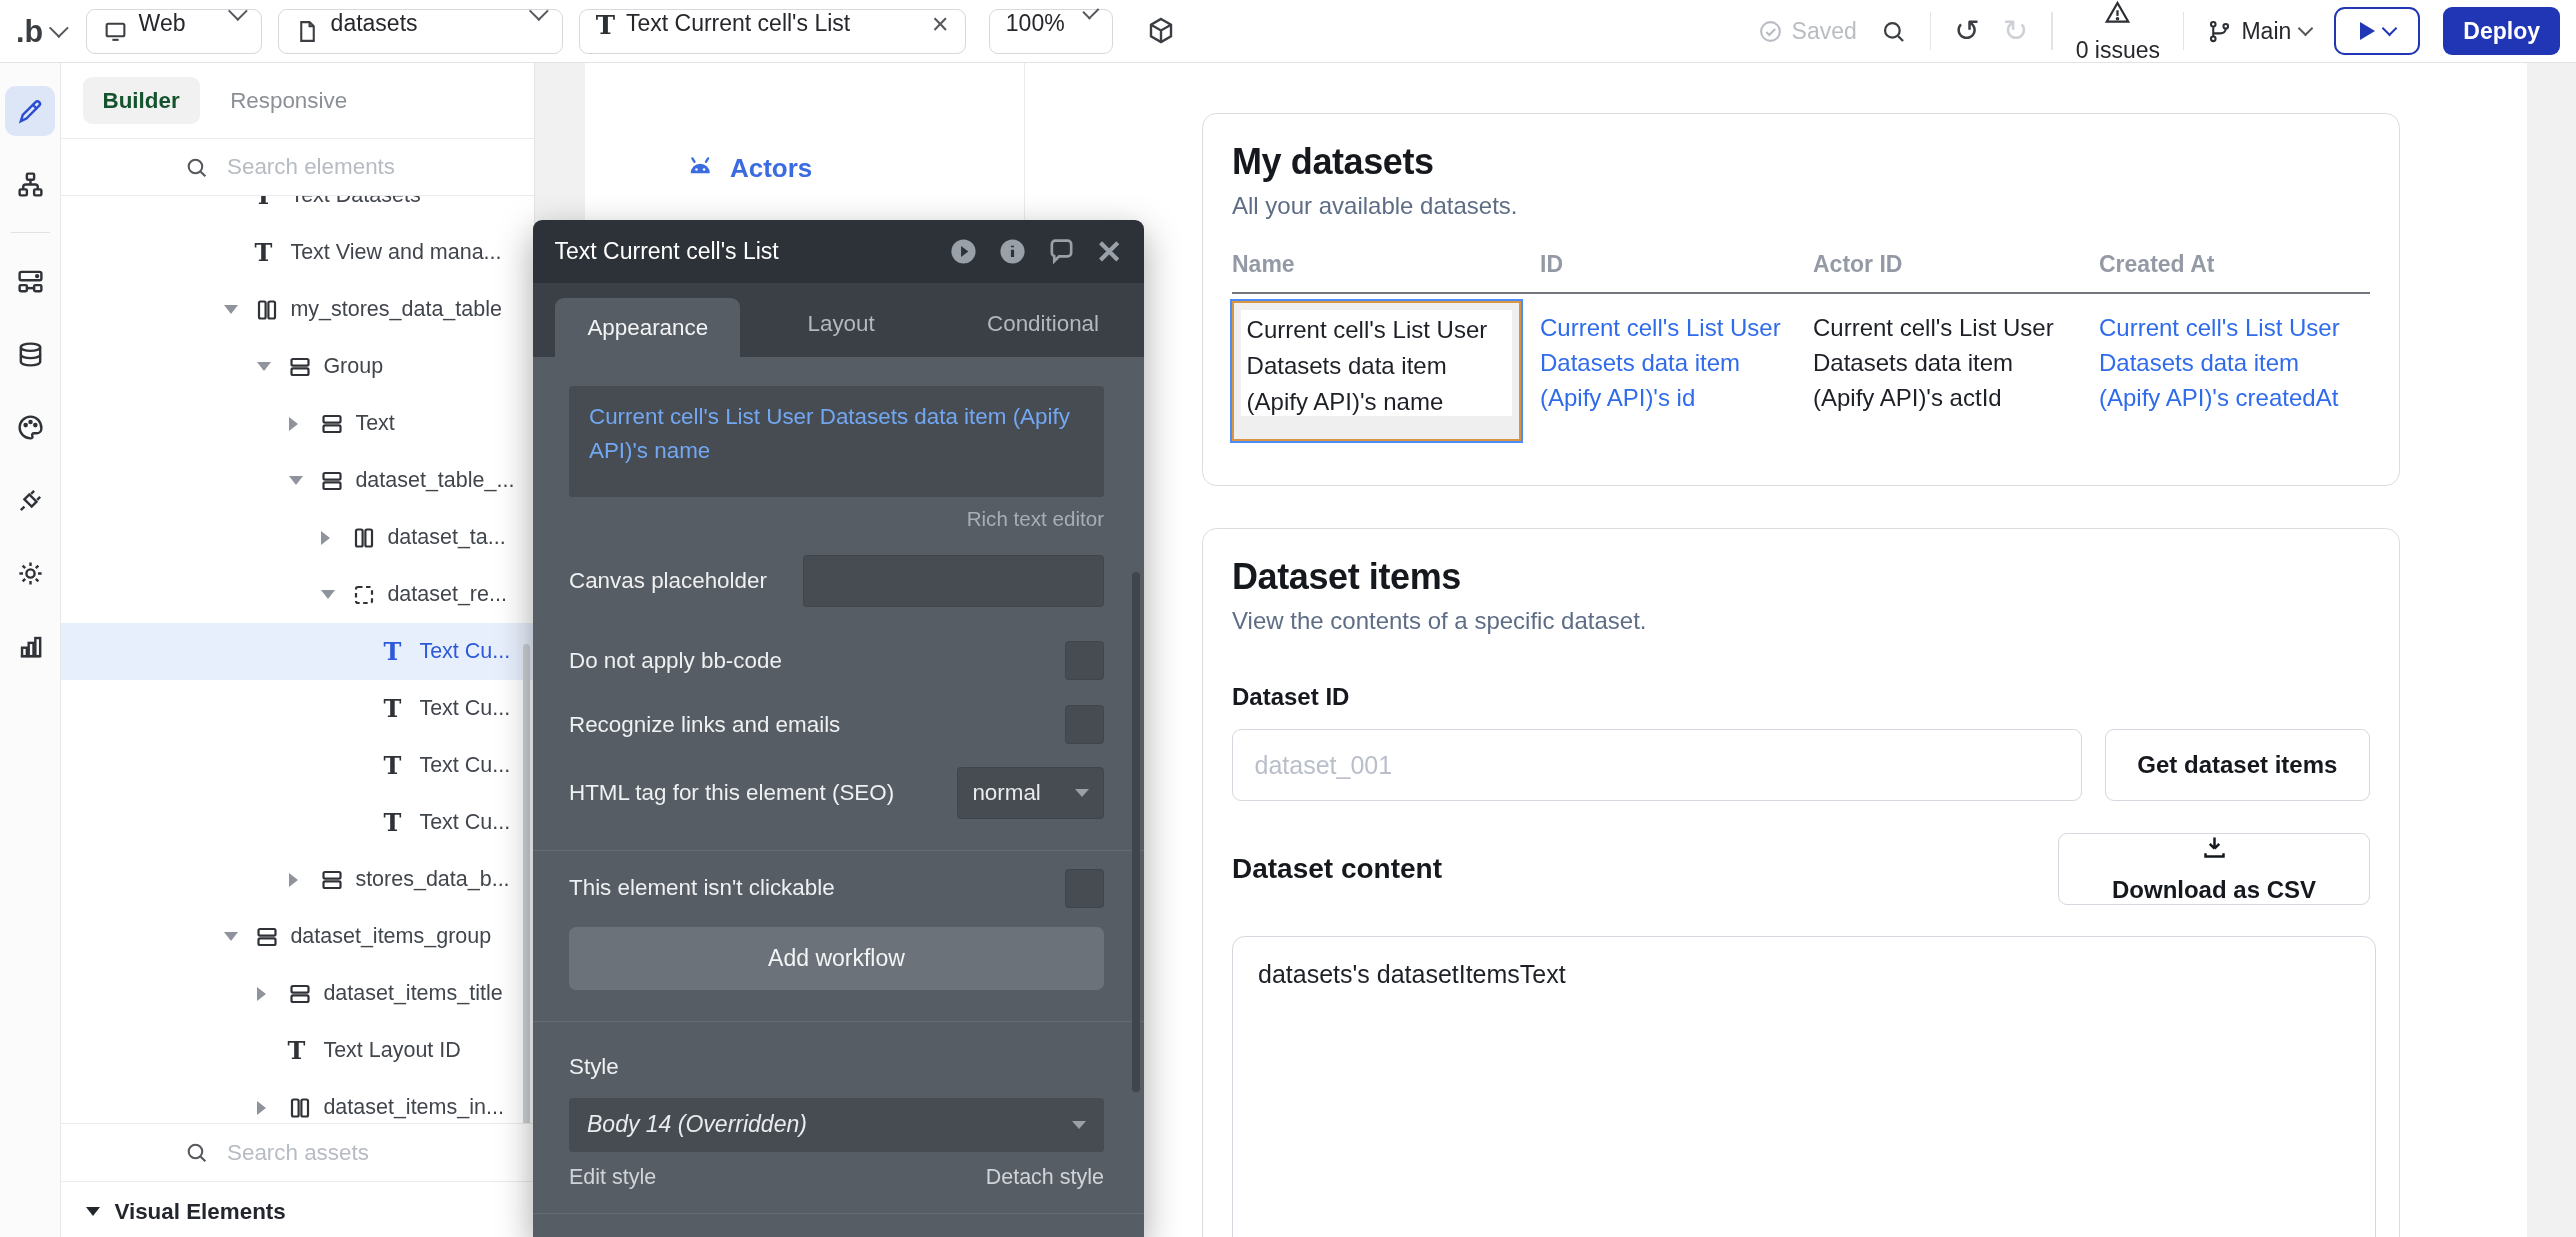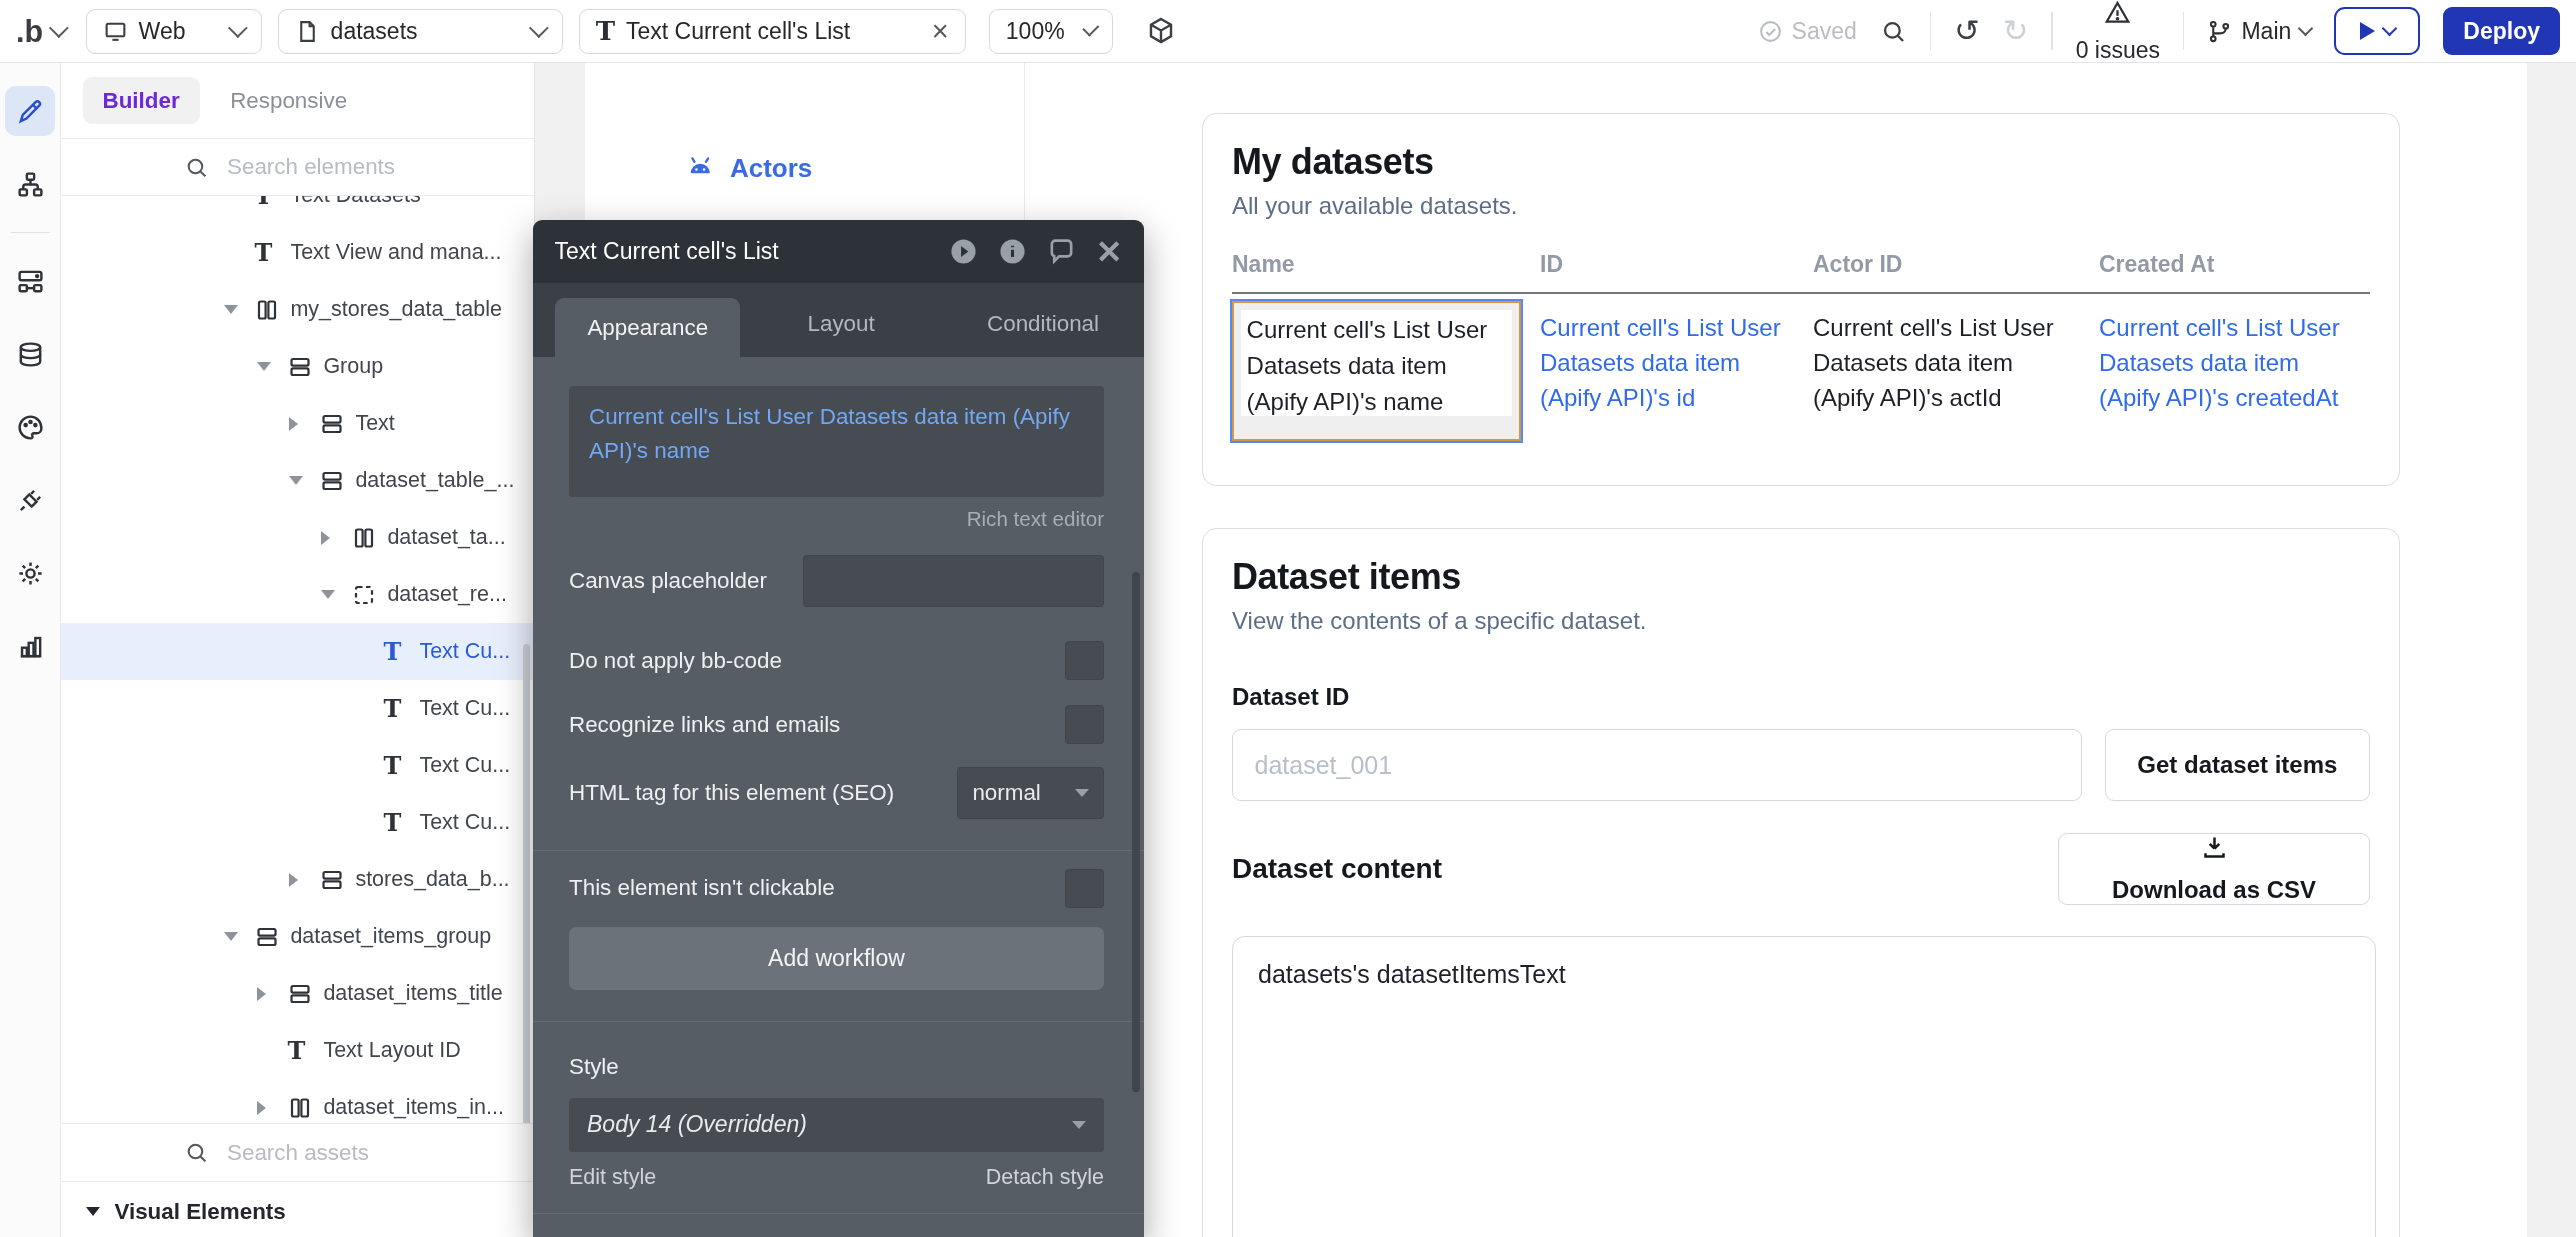--- a/index.html
+++ b/index.html
@@ -7,21 +7,21 @@
     -webkit-font-smoothing:antialiased;}
   .app{position:relative;width:2576px;height:1238px;}
 
   
   .toolbar{position:absolute;left:0;top:0;width:2576px;height:63px;background:#fff;
     border-bottom:0.9px solid #e3e3e5;display:flex;align-items:center;z-index:60;box-sizing:border-box;}
   .tb-left{display:flex;align-items:center;padding-left:16px;}
   .logo{font-weight:800;font-size:30.5px;color:#3a3d42;display:flex;align-items:center;gap:9px;}
   .chev{width:11.7px;height:11.7px;border-right:2.3px solid #55585d;border-bottom:2.3px solid #55585d;
     transform:rotate(45deg);display:inline-block;margin-top:-5.4px;}
-  .pill{height:45px;border:1.4px solid #d8d8da;border-radius:9px;display:flex;align-items:center;
+  .pill{height:45px;border:1.4px solid #d8d8da;border-radius:9px;display:flex;
     padding:0 16px;box-sizing:border-box;gap:10.8px;background:#fff;}
   .pill .lbl{font-size:23px;color:#25272b;}
   .pill .spacer{flex:1;}
   .tico{color:#3b3e42;display:flex;align-items:center;}
   .serifT{font-family:"DejaVu Serif","Liberation Serif",serif;font-size:26px;font-weight:600;color:#2c2f33;}
   .closex{font-size:29px;color:#55585d;line-height:1;}
   .tb-right{margin-left:auto;display:flex;align-items:center;gap:23px;padding-right:16px;}
   .saved{display:flex;align-items:center;gap:9px;font-size:23px;color:#b9bdc3;}
   .vsep{width:1.4px;height:38px;background:#e4e4e6;}
   .uglyph{font-family:"DejaVu Sans",sans-serif;font-size:30.5px;line-height:1;}
@@ -39,21 +39,21 @@
     border-right:0.9px solid #e8e8ea;display:flex;flex-direction:column;align-items:center;z-index:40;box-sizing:border-box;}
   .rail .ric{width:50px;height:50px;display:flex;align-items:center;justify-content:center;
     color:#2f3237;margin-top:23px;border-radius:10.8px;}
   .rail .ric.sel{background:#dce6f7;color:#2b4ecf;}
   .rail .rdiv{width:39px;height:1.4px;background:#e2e2e4;margin-top:23px;}
 
   
   .explorer{position:absolute;left:61px;top:63px;width:474px;height:1175px;background:#fff;
     border-right:0.9px solid #e3e3e5;z-index:40;box-sizing:border-box;}
   .ex-head{height:75px;border-bottom:0.9px solid #ebebed;display:flex;align-items:center;padding-left:21.5px;}
-  .chip{background:#f1f1f2;border-radius:9px;padding:10.8px 20px;font-size:22.4px;font-weight:700;color:#6d28d9;}
+  .chip{background:#f1f1f2;border-radius:9px;padding:10.8px 20px;font-size:22.4px;font-weight:700;color:#14532d;}
   .resp{font-size:22.4px;color:#8b9097;margin-left:30.5px;}
   .searchrow{height:56px;border-bottom:0.9px solid #ebebed;display:flex;align-items:center;padding-left:23px;gap:16px;justify-content:flex-end;}
   .searchrow input{border:none;outline:none;font-size:22.4px;color:#3f444b;width:305px;font-family:inherit;background:transparent;}
   .searchrow input::placeholder{color:#b7bbc2;}
   .treewrap{position:relative;height:927px;overflow:hidden;}
   .tree{position:absolute;top:-29px;left:0;right:0;}
   .trow{height:57px;display:flex;align-items:center;font-size:21.5px;color:#41464d;box-sizing:border-box;}
   .trow.sel{background:#e8effc;color:#2b59d8;}
   .caret{width:30.5px;display:flex;align-items:center;justify-content:flex-start;}
   .caret .c-down{width:0;height:0;border-left:7.2px solid transparent;border-right:7.2px solid transparent;border-top:9px solid #8f949c;}

